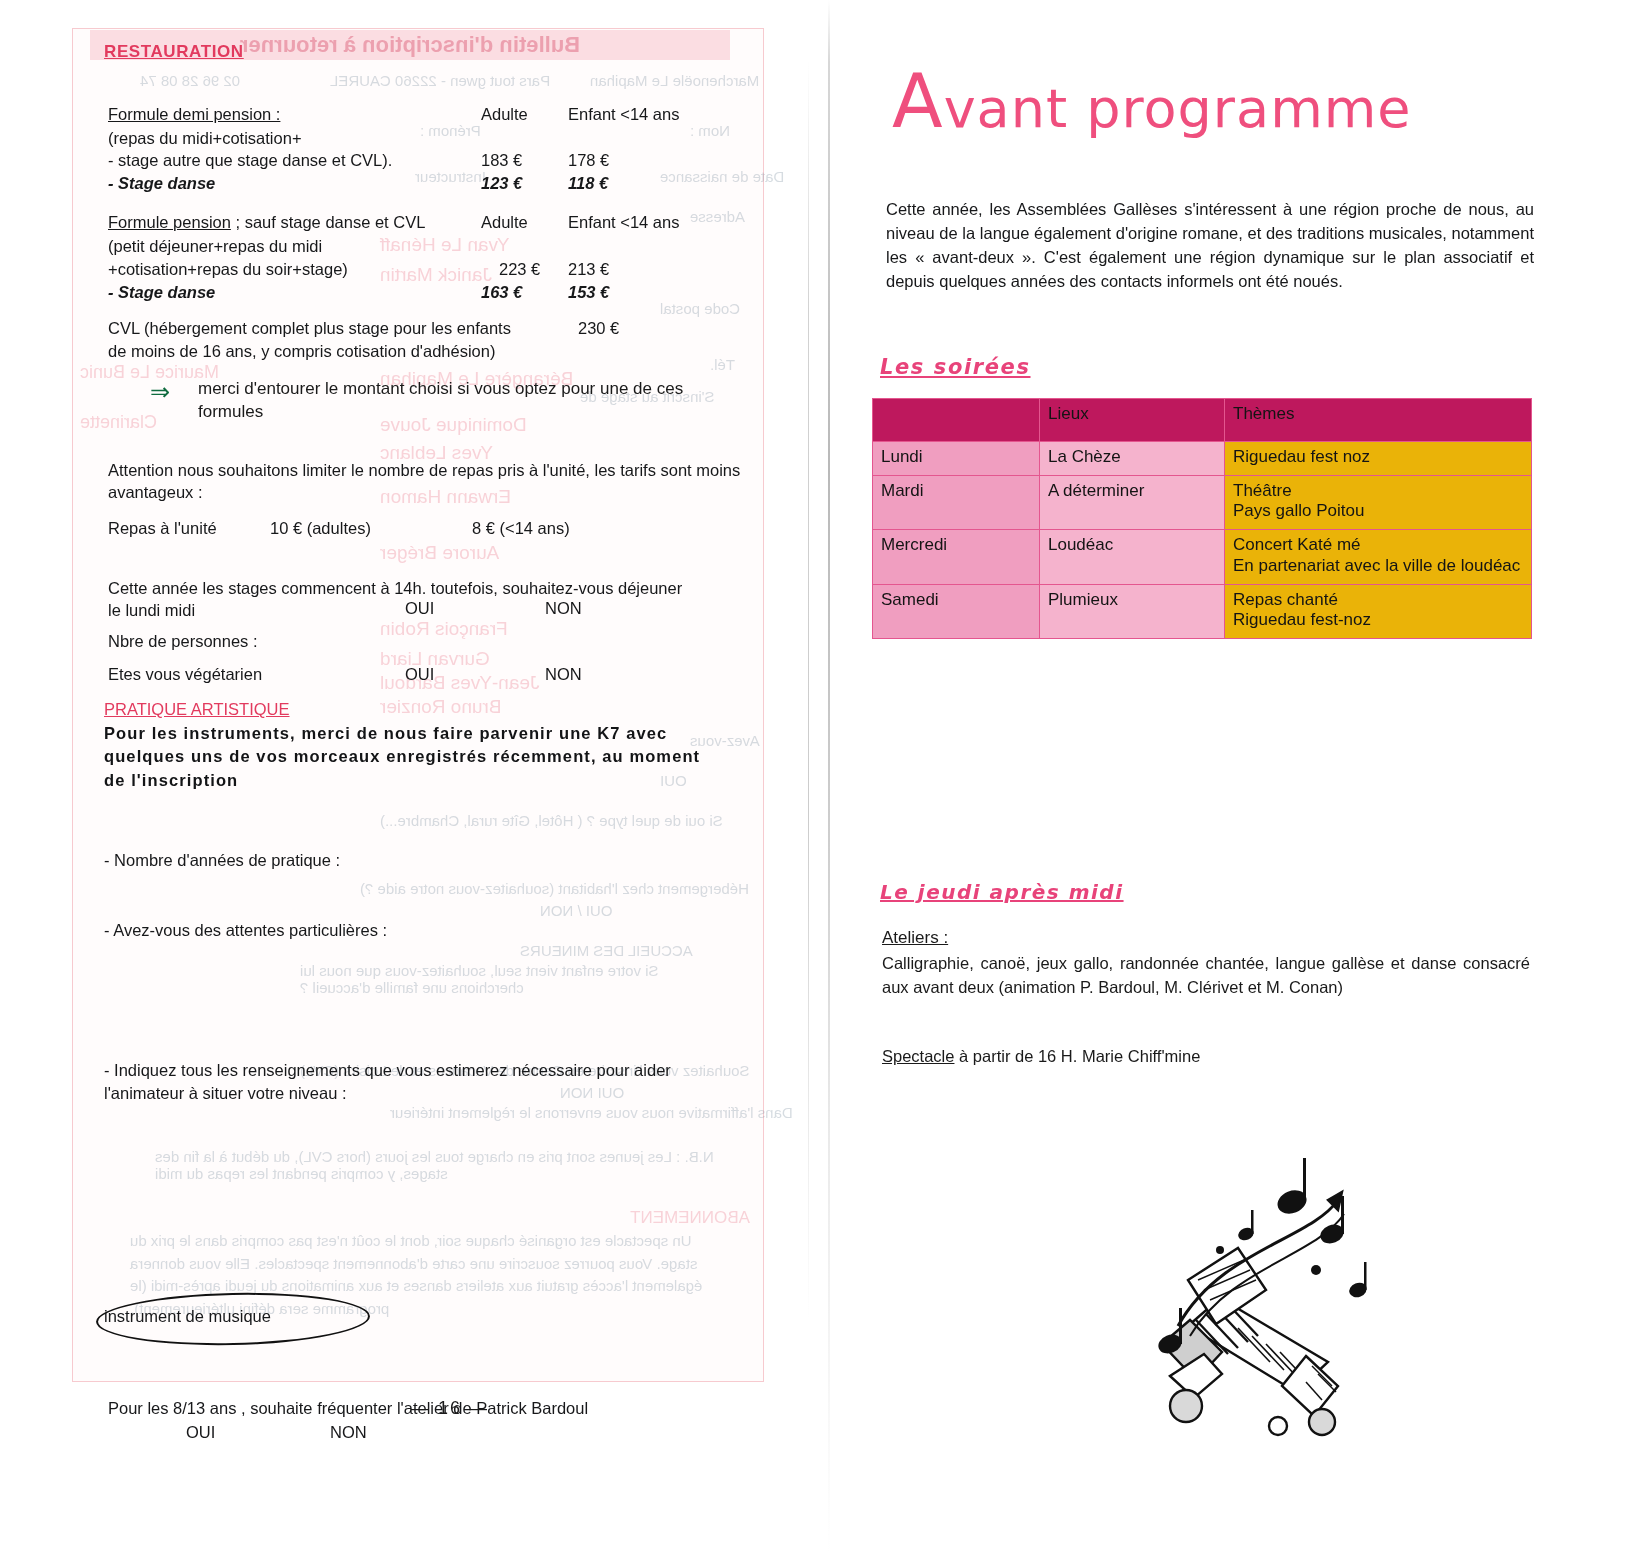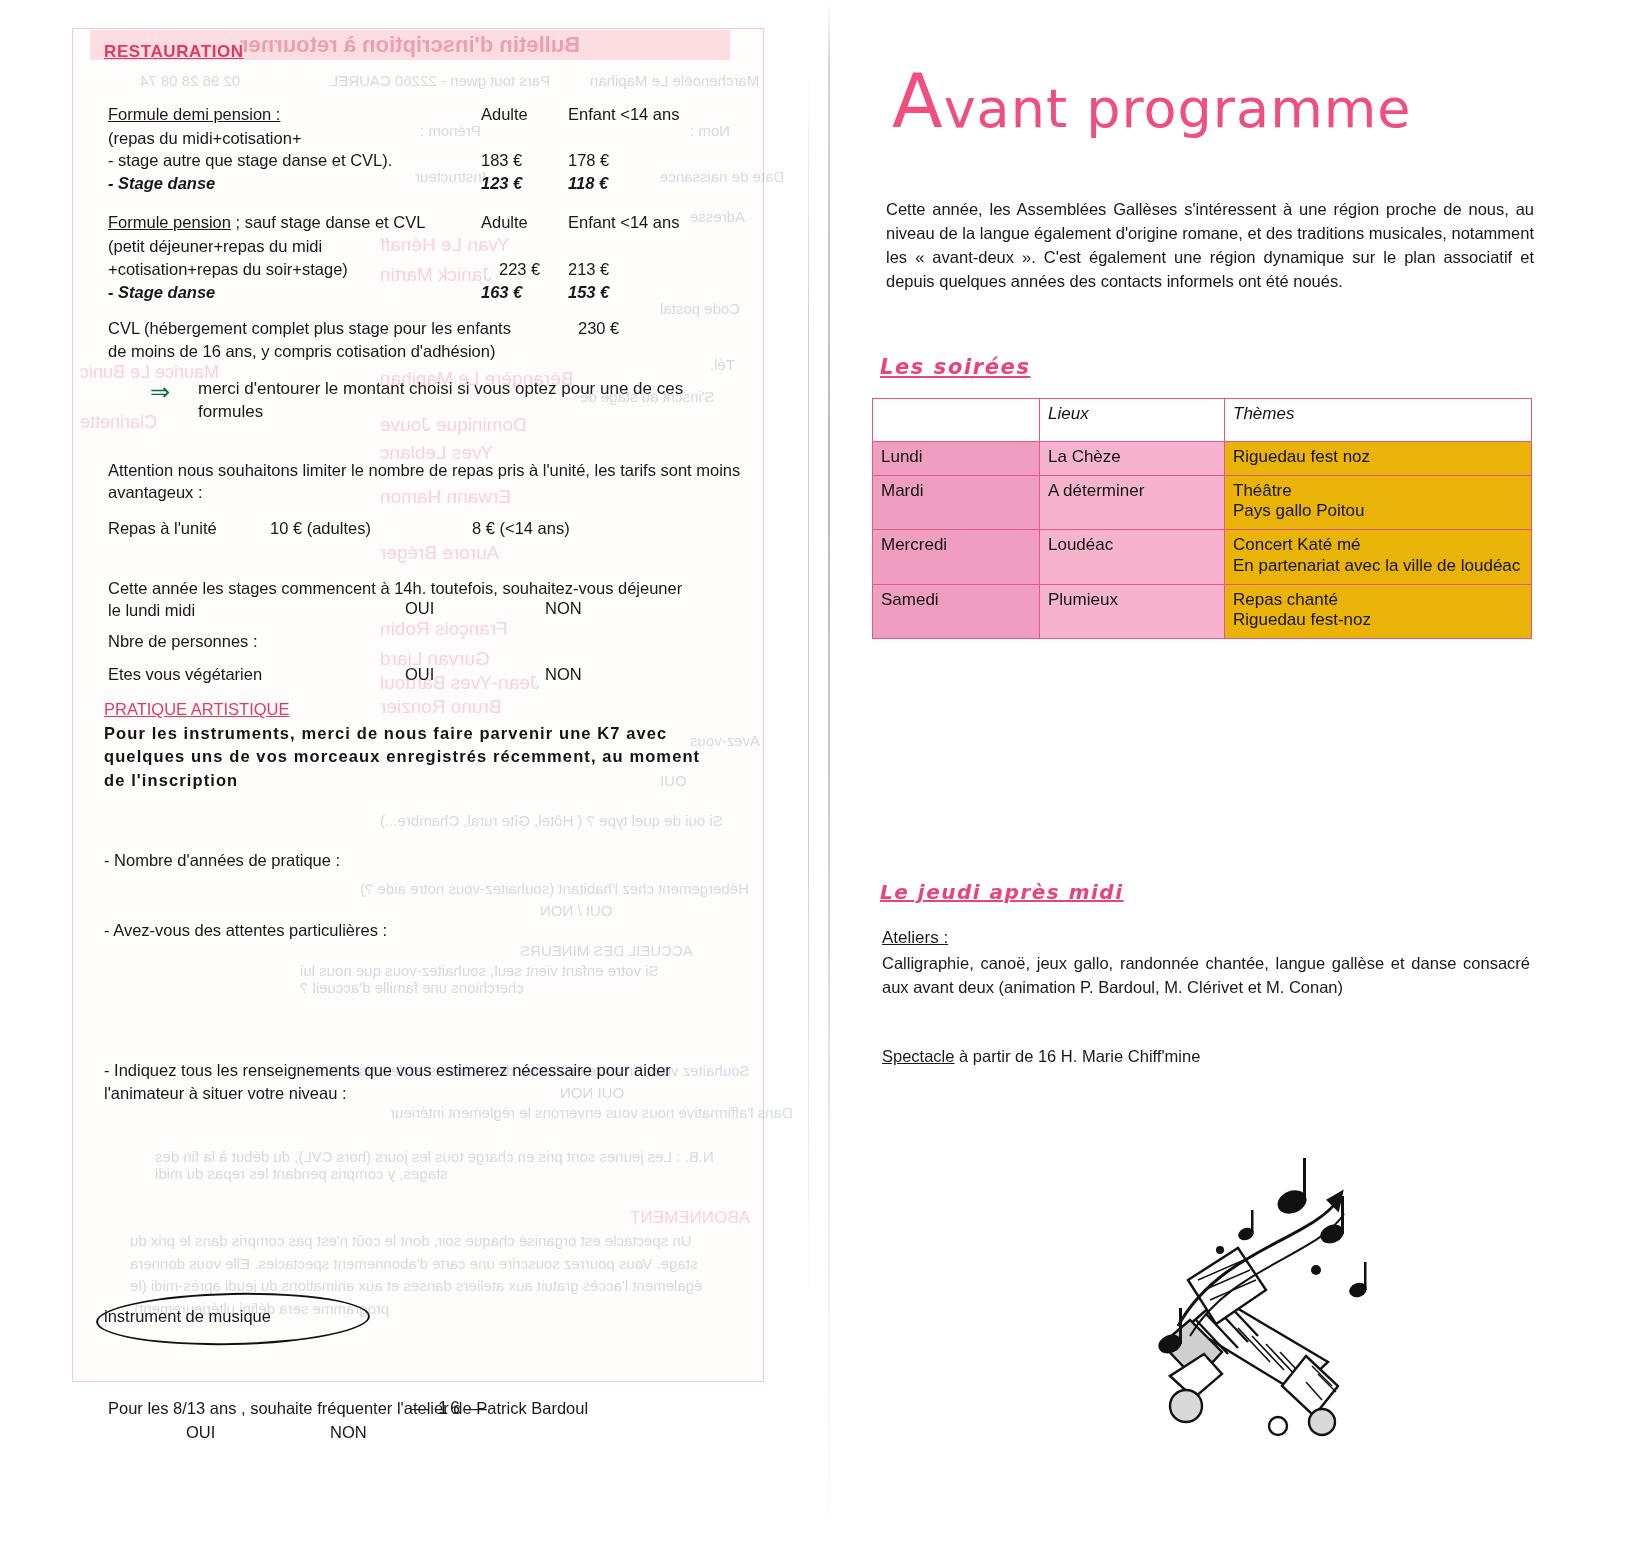--- a/index.html
+++ b/index.html
@@ -224,21 +224,21 @@
     font-size: 17px;
     vertical-align: top;
     color: #141414;
     font-weight: normal;
     text-align: left;
     line-height: 1.22;
   }
   table.soirees .c0 { width: 150px; background: #f09ec0; }
   table.soirees .c1 { width: 168px; background: #f5b3cd; }
   table.soirees .c2 { background: #eab308; }
-  table.soirees tr.head td { background: #ffffff; height: 30px; font-style: italic; }
+  table.soirees tr.head td { background: #be185d; height: 30px; }
 
   .sub-jeudi {
     position: absolute;
     left: 50px;
     top: 880px;
     font-size: 20px;
     font-style: italic;
     font-weight: bold;
     letter-spacing: 1.5px;
     color: #e8437a;

